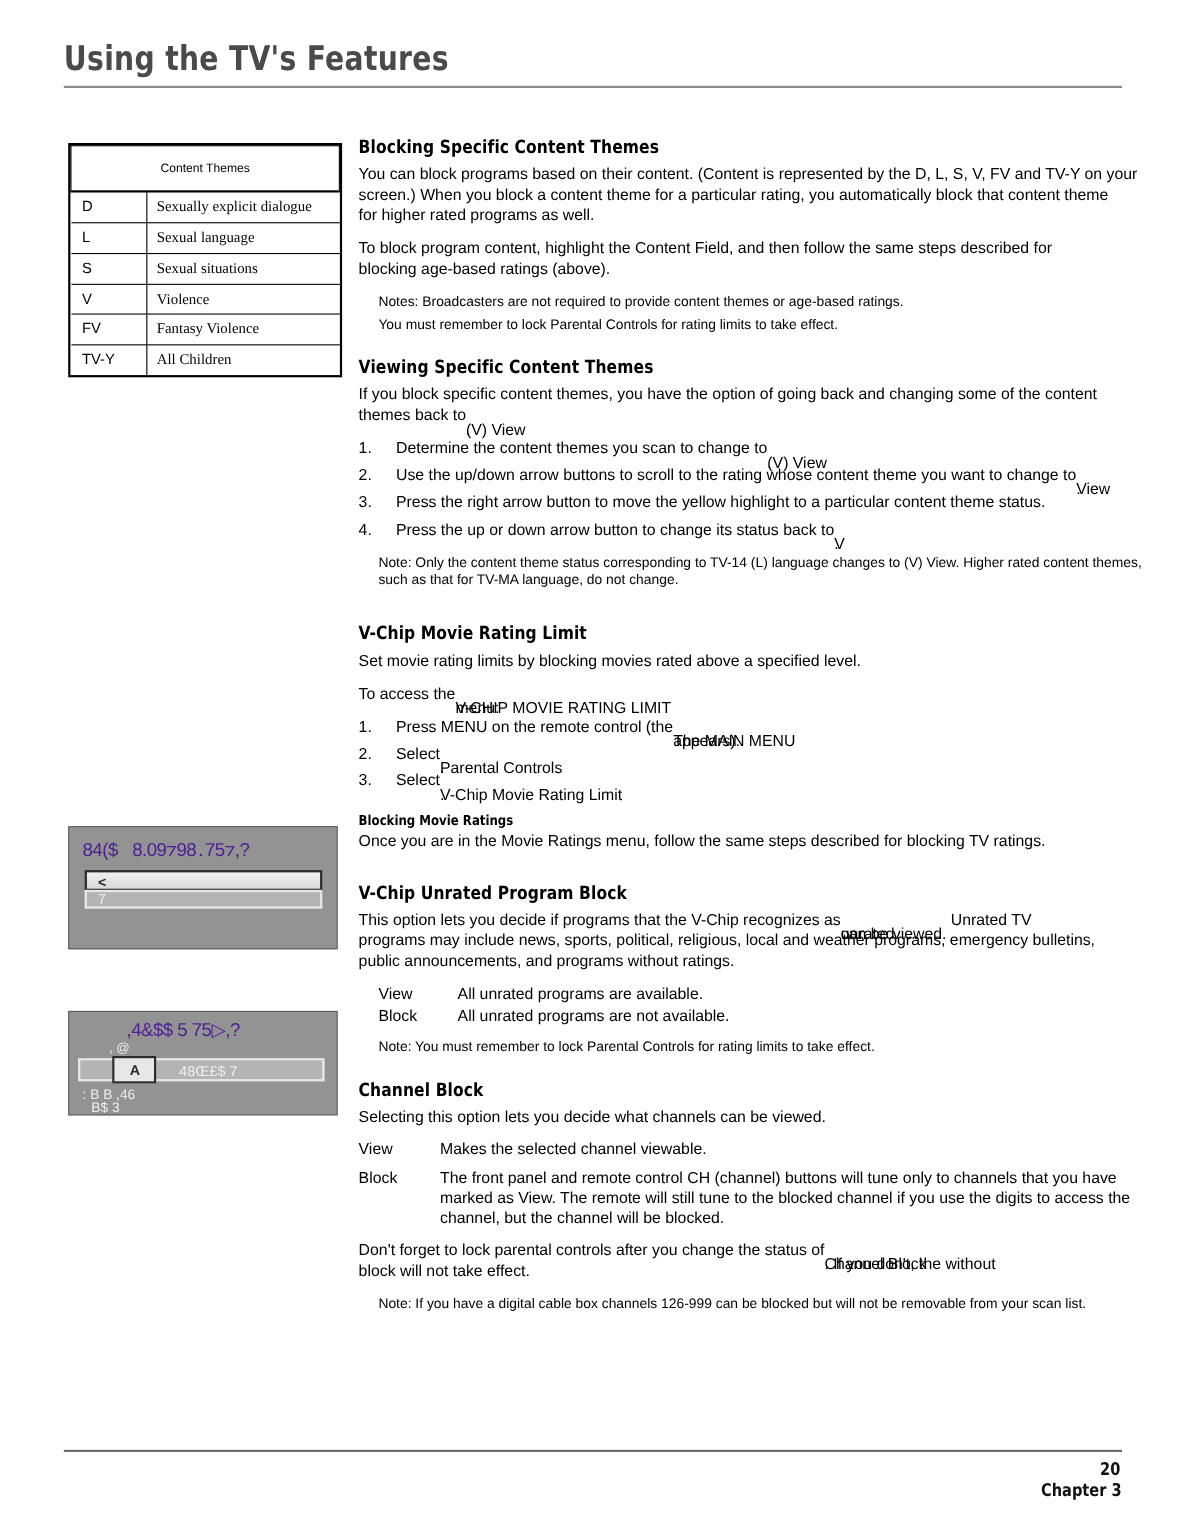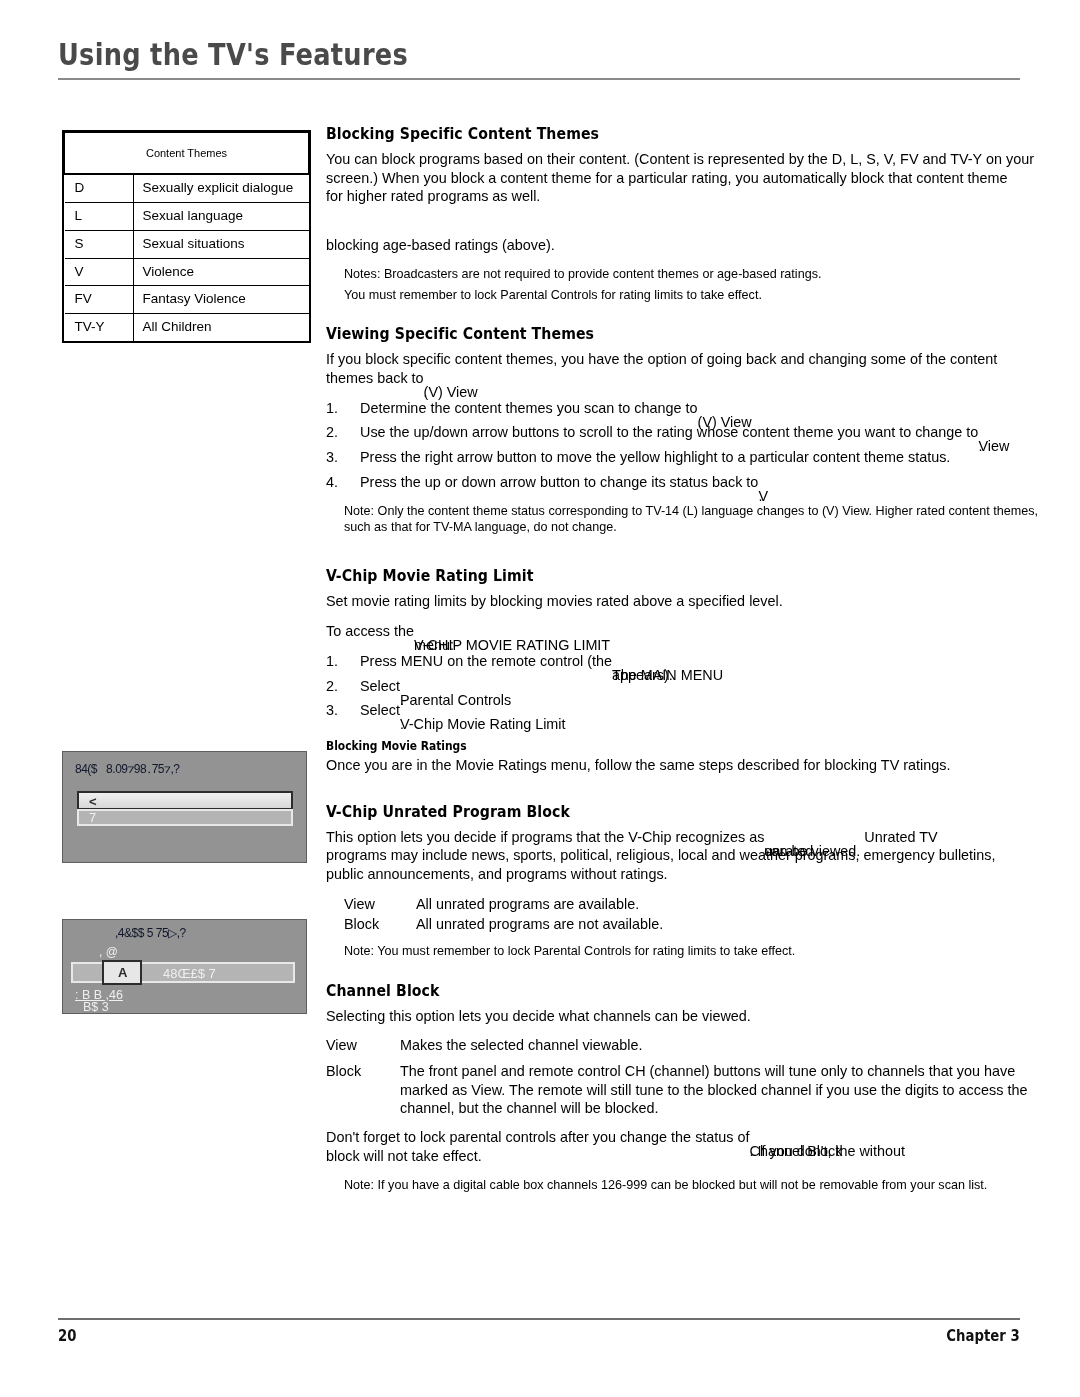--- a/index.html
+++ b/index.html
@@ -78,20 +78,21 @@
   }
   .themes-table td.code {
     width: 52px;
     border-left: none;
     padding-left: 10px;
   }
   .themes-table td.desc {
     border-right: none;
     padding-left: 9px;
     white-space: nowrap;
+    font-family: Liberation Serif, serif;
   }
   .themes-table tr:last-child td { border-bottom: none; }
 
   
   .body-col {
     position: absolute;
     left: 326px;
     top: 124px;
     width: 760px;
   }
@@ -201,22 +202,22 @@
     height: 110px;
   }
   #shot-channel {
     left: 62px;
     top: 919px;
     width: 243px;
     height: 93px;
   }
   .shot-title {
     position: absolute;
-    font-size: 12px;
-    color: #0f172a;
+    font-size: 17px;
+    color: #4c1d95;
     letter-spacing: -0.5px;
     white-space: nowrap;
   }
   .shot-bar {
     position: absolute;
     border: 2px solid #2c2c2c;
     background: linear-gradient(#f0f0f0, #d8d8d8);
     box-sizing: border-box;
   }
   .shot-bar2 {
@@ -249,20 +250,21 @@
     background: #6e6e6e;
   }
   .footer {
     position: absolute;
     left: 58px;
     top: 1326px;
     width: 962px;
     display: flex;
     justify-content: space-between;
     align-items: flex-end;
+    flex-direction: column;
   }
   .footer span {
     font-family: "DejaVu Sans Condensed", "Liberation Sans", sans-serif;
     font-size: 16px;
     font-weight: bold;
     color: #111;
     transform: scaleX(0.92);
     transform-origin: left center;
   }
   .footer span.right { transform-origin: right center; }
@@ -322,34 +324,34 @@
   </div>
 
   <div class="shot" id="shot-channel">
     <div class="shot-title" style="left:52px; top:6px;">,4&amp;$$ 5 75▷,?</div>
     <div class="shot-text light" style="left:36px; top:25px; font-size:12px;">, @</div>
     <div class="shot-bar2" style="left:8px; top:42px; width:224px; height:21px;"></div>
     <div class="shot-cell" style="left:39px; top:40px; width:40px; height:25px;">
       <span class="shot-text" style="left:14px; top:3px; font-weight:bold;">A</span>
     </div>
     <div class="shot-text light" style="left:100px; top:46px;">48Œ£$      7</div>
-    <div class="shot-text light" style="left:12px; top:68px; font-size:12.5px;text-decoration:underline;">: B  B ,46</div>
+    <div class="shot-text light" style="left:12px; top:68px; font-size:12.5px;">: B  B ,46</div>
     <div class="shot-text light" style="left:20px; top:80px; font-size:12.5px;">B$ 3</div>
   </div>
 
   <div class="body-col">
 
     <h2 class="sec">Blocking Specific Content Themes</h2>
     <p class="para">
       <span>You can block programs based on their content. (Content is represented by the D, L, S, V, FV and TV-Y on your</span><br>
       <span>screen.) When you block a content theme for a particular rating, you automatically block that content theme</span><br>
       <span>for higher rated programs as well.</span>
     </p>
     <p class="para">
-      <br>
+      <span>To block program content,  highlight the Content Field, and then follow the same steps described for</span><br>
       <span>blocking age-based ratings (above).</span>
     </p>
     <p class="note">Notes:  Broadcasters are not required to provide content themes or age-based ratings.</p>
     <p class="note">You must remember to lock Parental Controls for rating limits to take effect.</p>
 
     <div class="gap-md"></div>
 
     <h2 class="sec">Viewing Specific Content Themes</h2>
     <p class="para">
       <span>If you block specific content themes, you have the option of going back and changing some of the content</span><br>

